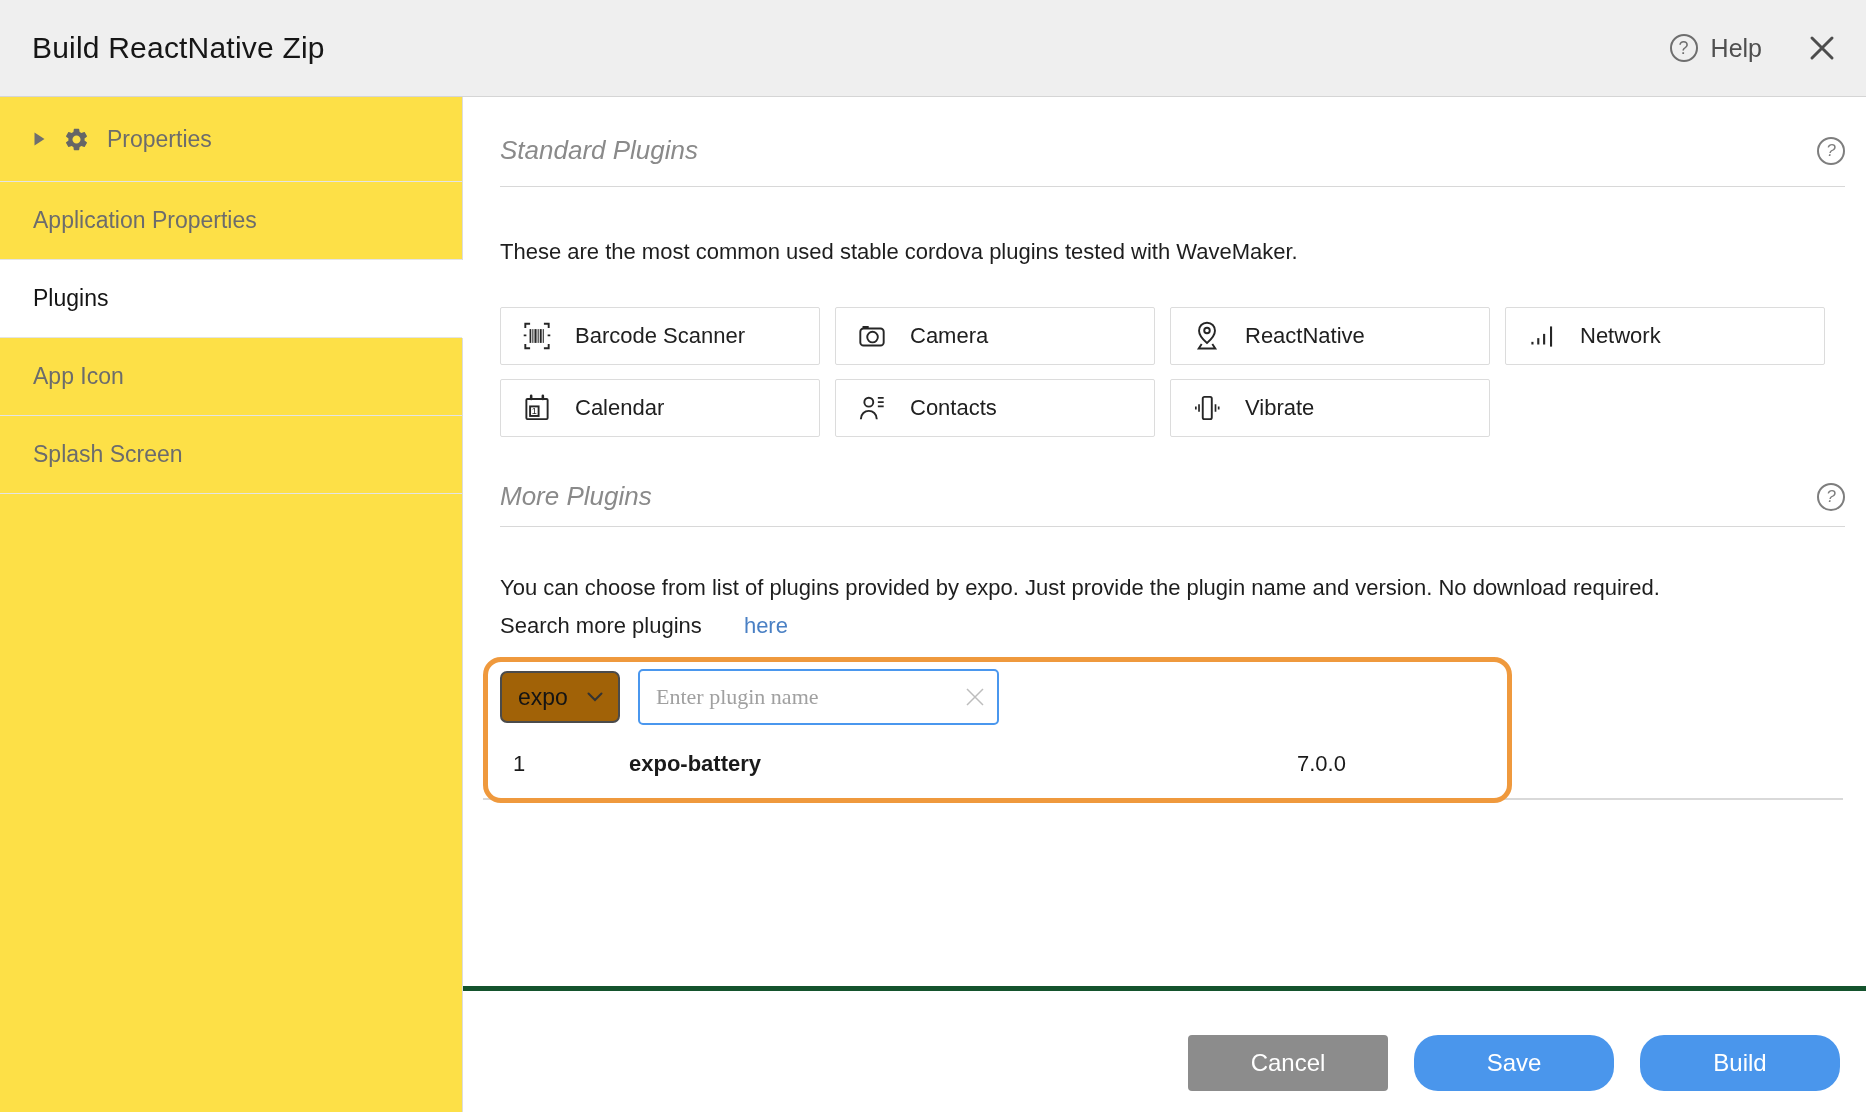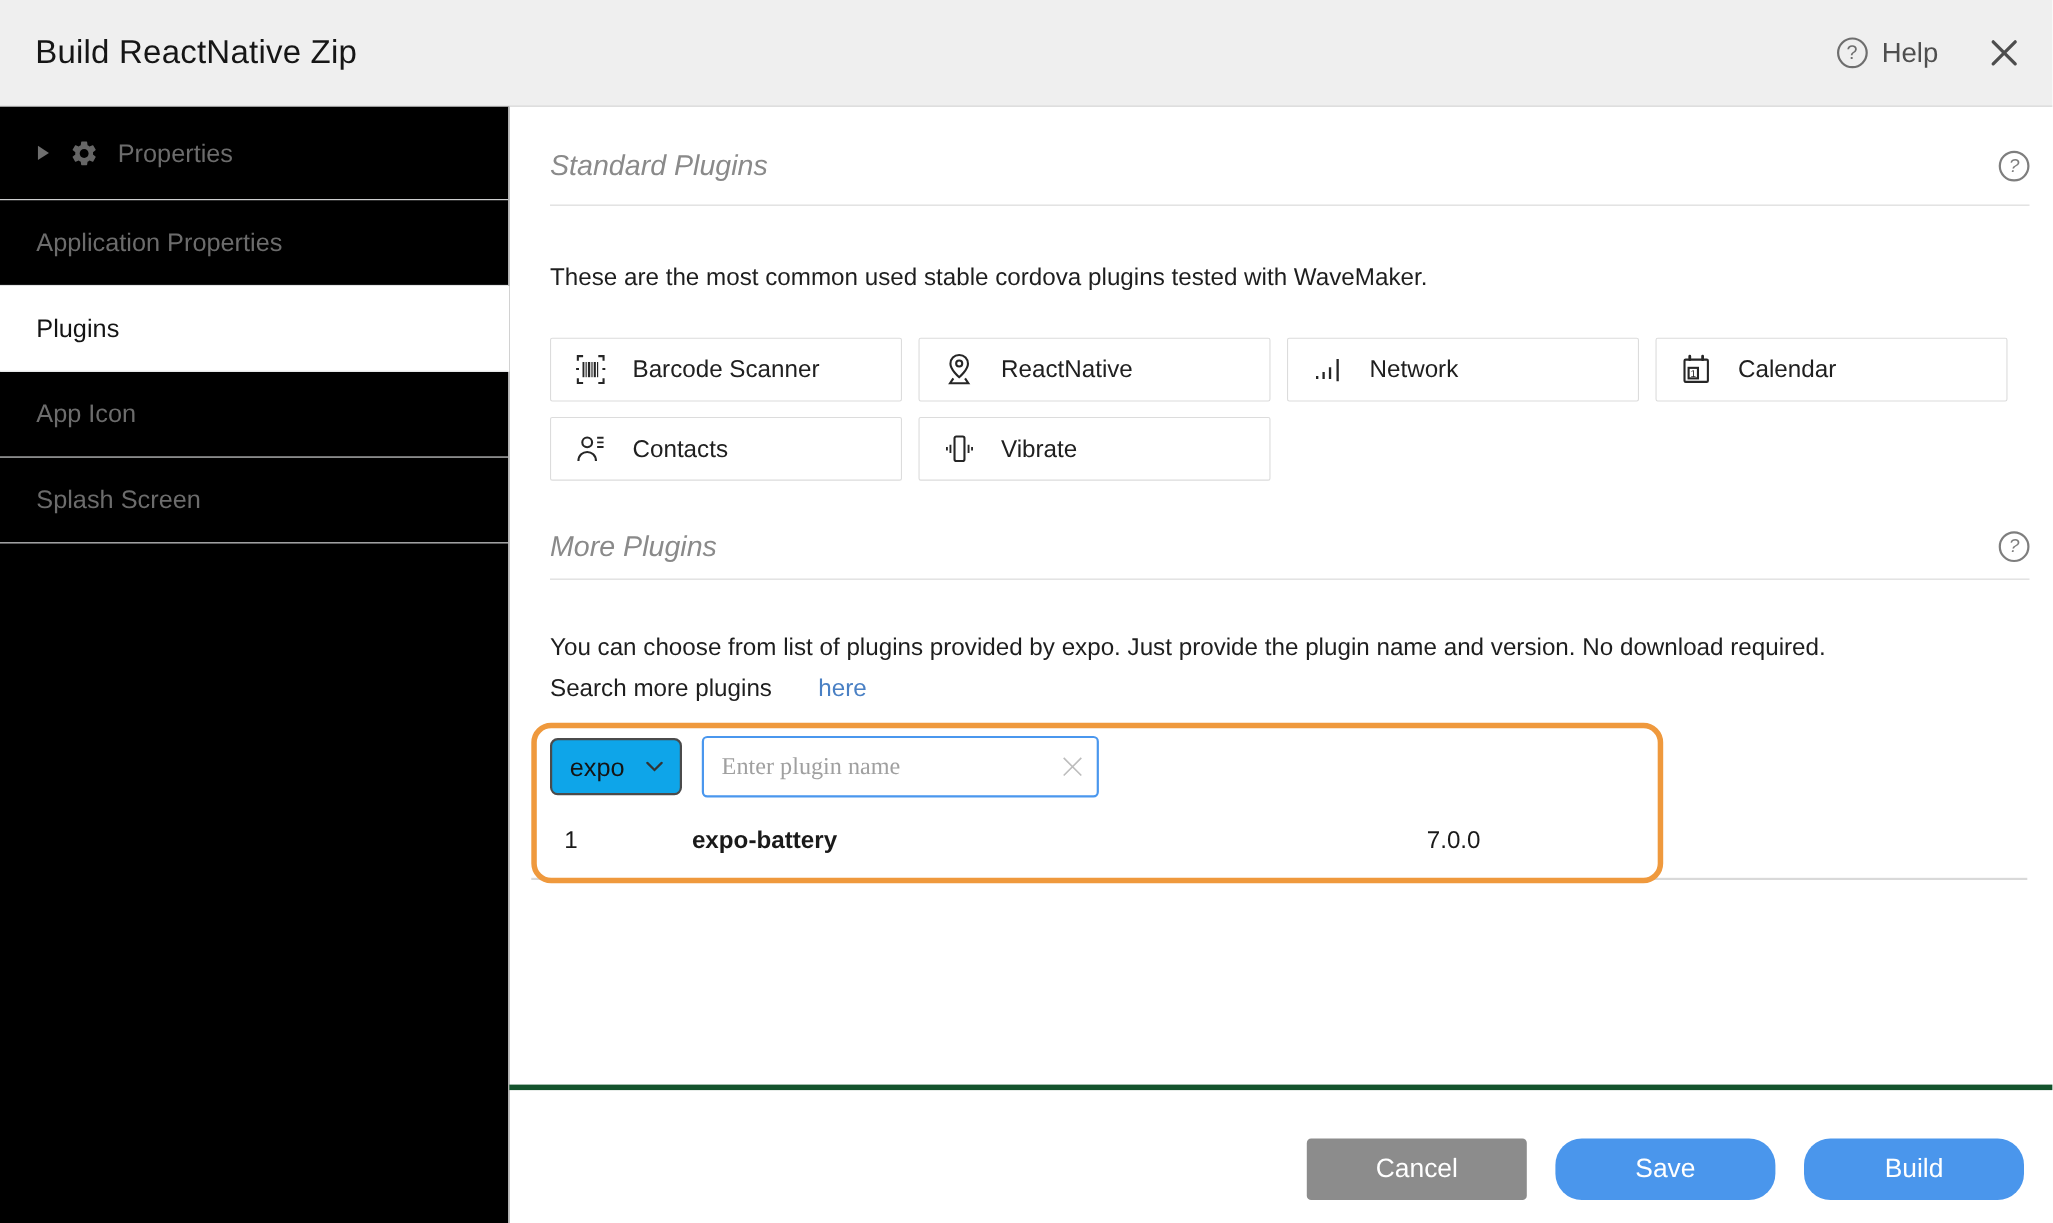--- a/index.html
+++ b/index.html
@@ -15,21 +15,21 @@
   .help-circle { width:28px; height:28px; border:2px solid #6e6e6e; border-radius:50%;
                  display:flex; align-items:center; justify-content:center;
                  font-size:18px; color:#6e6e6e; cursor:pointer; }
   .help-label { font-size:25px; color:#4f4f4f; margin-left:13px; cursor:pointer; }
   .close-btn { margin-left:46px; cursor:pointer; display:flex; align-items:center; }
 
   
   .body { flex:1; display:flex; min-height:0; }
 
   
-  .sidebar { width:463px; flex:0 0 463px; background:#000000; border-right:1px solid #dcdcdc; }
+  .sidebar { width:463px; flex:0 0 463px; background:#fde047; border-right:1px solid #dcdcdc; }
   .side-item { height:78px; display:flex; align-items:center; padding-left:33px;
                border-bottom:1px solid #e3e4e5; font-size:23px; color:#6c6c6c; cursor:pointer; }
   .side-item.first { height:85px; gap:17px; }
   .side-item.selected { background:#fff; color:#141414; position:relative; box-shadow:1px 0 0 0 #fff; }
   .tri { display:flex; }
   .gear { display:flex; }
 
   
   .main { flex:1; display:flex; flex-direction:column; min-width:0; }
   .content { flex:1; padding:0 21px 0 37px; position:relative; }
@@ -57,21 +57,21 @@
 
   
   .table-wrap { position:relative; margin-top:12px; }
   .row-extend-line { position:absolute; top:141px; left:-17px; right:2px; height:2px;
                      background:#d9d9d9; z-index:0; }
   .hl-box { position:relative; z-index:1; margin-left:-17px; width:1029px; height:146px;
             border:5px solid #ef993d; border-radius:18px; background:#fff; padding:7px 0 0 12px; }
   .controls-row { display:flex; align-items:flex-start; }
   .provider-select { margin-top:2px; width:120px; height:52px; border:2px solid #4b4b4b; border-radius:7px;
                      display:flex; align-items:center; justify-content:space-between;
-                     padding:0 15px 0 16px; cursor:pointer; background:#0ea5e9; }
+                     padding:0 15px 0 16px; cursor:pointer; background:#a16207; }
   .provider-value { font-size:23px; color:#141414; }
   .input-wrap { position:relative; margin-left:18px; }
   .plugin-input { width:361px; height:56px; border:2px solid #4a97ee; border-radius:5px;
                   padding:0 48px 0 16px; font-size:22px; color:#222;
                   font-family:Liberation Serif, serif; outline:none; }
   .plugin-input::placeholder { color:#a0a0a0; }
   .clear-x { position:absolute; right:12px; top:16px; cursor:pointer; display:flex; }
 
   .plugin-row { margin-top:4px; height:70px; display:flex; align-items:center;
                 padding-left:13px; font-size:22px; color:#1a1a1a; }
@@ -169,20 +169,30 @@
                   <rect x="13.6" y="9.5" width="2" height="13"></rect>
                     <rect x="16.6" y="9.5" width="1" height="13"></rect>
                   <rect x="18.6" y="9.5" width="1.8" height="13"></rect>
                     <rect x="21.4" y="9.5" width="1" height="13"></rect>
                 </g>
               </svg>
             </span>
             <span class="card-label">Barcode Scanner</span>
           </div>
 
+          <div class="card">
+            <span class="card-icon">
+              <svg width="34" height="34" viewBox="0 0 32 32" fill="none" stroke="#262626" stroke-width="1.8">
+                <rect x="5" y="9" width="22" height="16" rx="3"></rect>
+                <path d="M8 9 V7.5 H12 V9"></path>
+                <circle cx="16.5" cy="17" r="5"></circle>
+              </svg>
+            </span>
+            <span class="card-label">Camera</span>
+          </div>
 
           <div class="card">
             <span class="card-icon">
               <svg width="34" height="34" viewBox="0 0 32 32" fill="none" stroke="#262626" stroke-width="1.8">
                 <path d="M16 3.5 c-4.4 0 -7.5 3.2 -7.5 7.5 c0 5.2 7.5 11.5 7.5 11.5 s7.5 -6.3 7.5 -11.5 c0 -4.3 -3.1 -7.5 -7.5 -7.5 Z"></path>
                 <circle cx="16" cy="10.8" r="2.6"></circle>
                 <path d="M11 23.5 L8.2 27.7 H23.8 L21 23.5"></path>
               </svg>
             </span>
             <span class="card-label">ReactNative</span>

